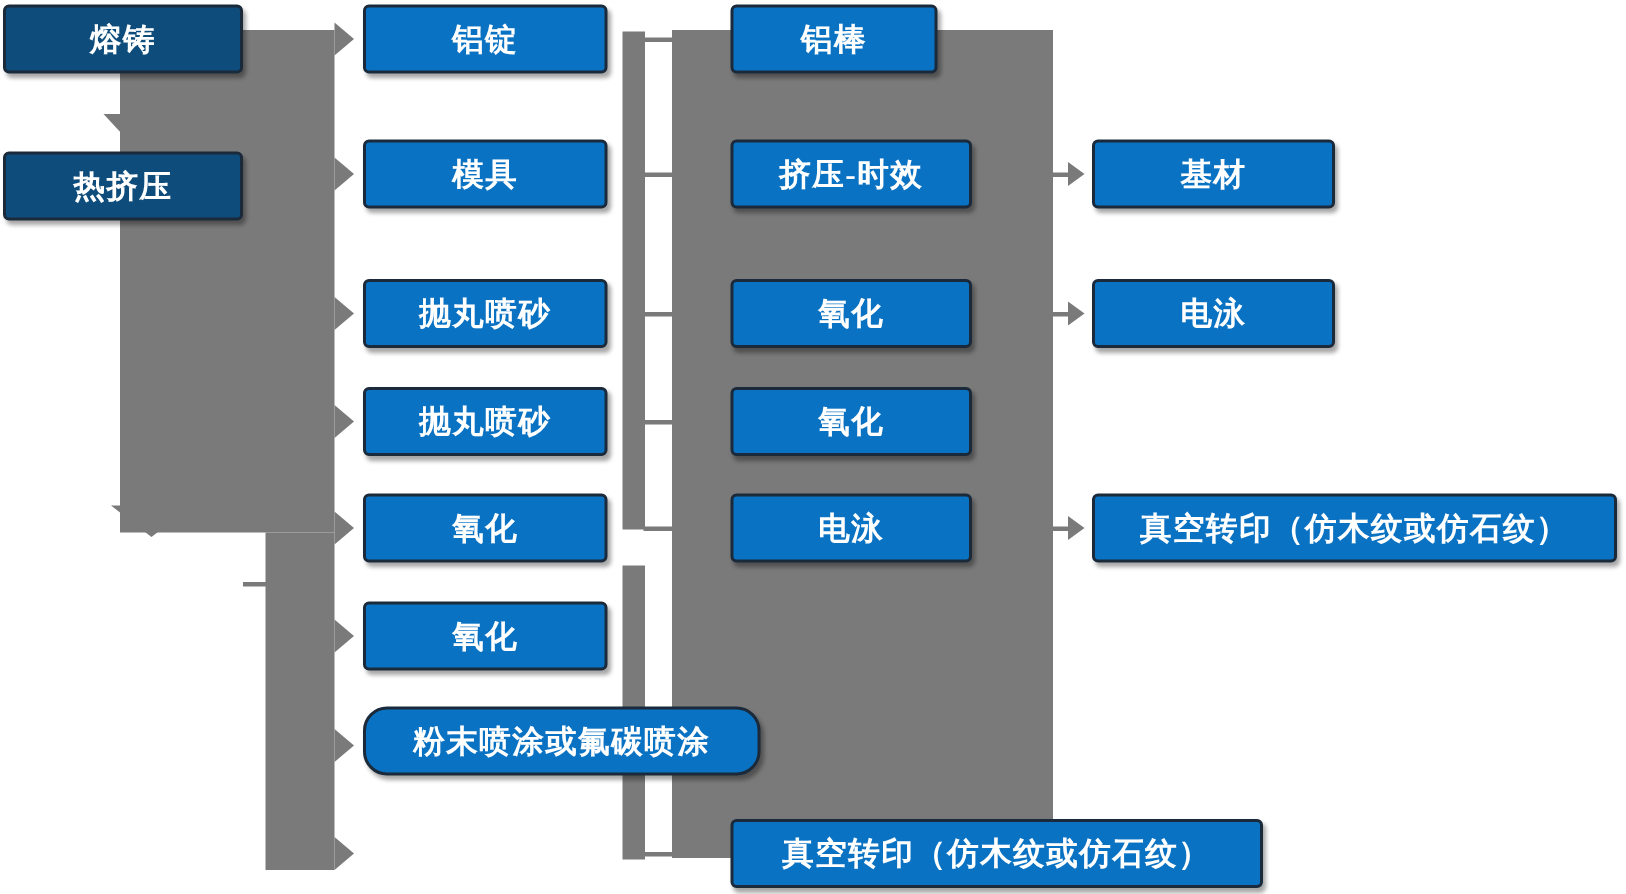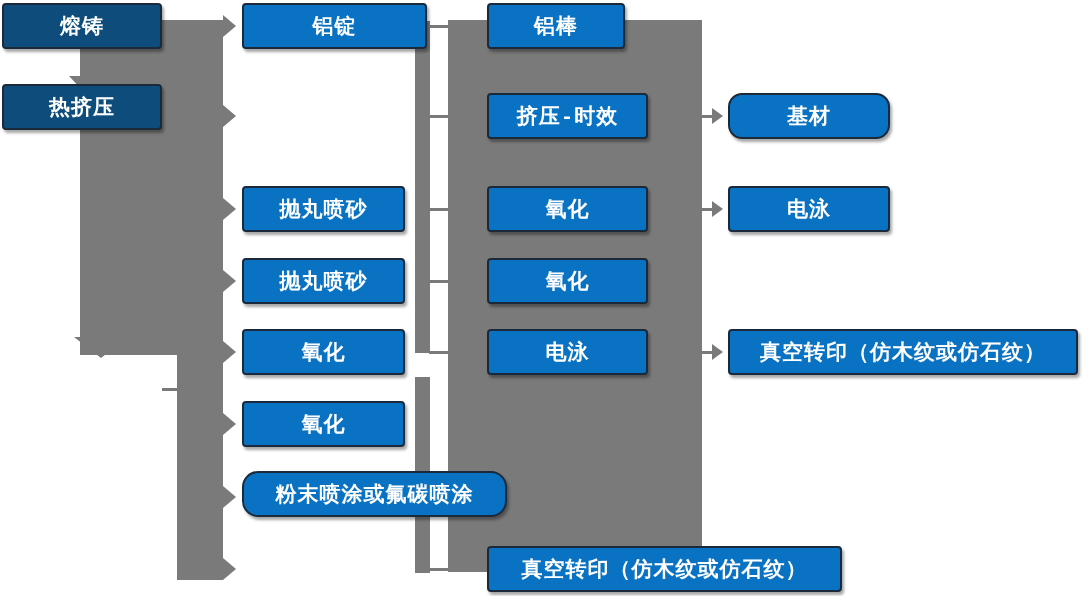--- a/index.html
+++ b/index.html
@@ -1,21 +1,21 @@
 <!DOCTYPE html>
 <html><head>
 <meta charset="utf-8">
 <style>
   html,body{margin:0;padding:0;background:#ffffff;}
   #stage{
     position:relative;
     width:1084px;height:596px;
     background:#ffffff;
     overflow:hidden;
-    font-family:Liberation Mono, monospace;
+    font-family:Liberation Serif, serif;
   }
   .box{
     position:absolute;
     height:46px;
     box-sizing:border-box;
     border:2px solid #1b2a3b;
     border-radius:4px;
     color:#ffffff;
     font-weight:bold;
     font-size:21px;
@@ -67,33 +67,34 @@
   <div class="gray" style="left:448px;top:20px;width:254px;height:552px;"></div>
 
   <div class="gray" style="left:702px;top:115px;width:11px;height:3px;"></div>
   <div class="tri tri-right-sm" style="left:712px;top:108px;"></div>
   <div class="gray" style="left:702px;top:208px;width:11px;height:3px;"></div>
   <div class="tri tri-right-sm" style="left:712px;top:201px;"></div>
   <div class="gray" style="left:702px;top:351px;width:11px;height:3px;"></div>
   <div class="tri tri-right-sm" style="left:712px;top:344px;"></div>
 
   <div class="box dark" style="left:2px;top:3px;width:160px;">熔铸</div>
-  <div class="box dark" style="left:2px;top:84px;width:160px;">热挤压</div>
+  <div class="box dark" style="left:2px;top:101px;width:160px;">热挤压</div>
 
-  <div class="box blue" style="left:242px;top:3px;width:185px;">铝锭</div>
+  <div class="box blue" style="left:242px;top:3px;width:163px;">铝锭</div>
+  <div class="box blue" style="left:242px;top:93px;width:163px;">模具</div>
   <div class="box blue" style="left:242px;top:186px;width:163px;">抛丸喷砂</div>
   <div class="box blue" style="left:242px;top:258px;width:163px;">抛丸喷砂</div>
   <div class="box blue" style="left:242px;top:329px;width:163px;">氧化</div>
   <div class="box blue" style="left:242px;top:401px;width:163px;">氧化</div>
   <div class="box blue" style="left:242px;top:471px;width:265px;border-radius:16px;">粉末喷涂或氟碳喷涂</div>
 
   <div class="box blue" style="left:487px;top:3px;width:138px;">铝棒</div>
   <div class="box blue" style="left:487px;top:93px;width:161px;">挤压-时效</div>
   <div class="box blue" style="left:487px;top:186px;width:161px;">氧化</div>
   <div class="box blue" style="left:487px;top:258px;width:161px;">氧化</div>
   <div class="box blue" style="left:487px;top:329px;width:161px;">电泳</div>
   <div class="box blue" style="left:487px;top:546px;width:355px;">真空转印（仿木纹或仿石纹）</div>
 
-  <div class="box blue" style="left:728px;top:93px;width:162px;border-radius:14px;">基材</div>
+  <div class="box blue" style="left:728px;top:93px;width:162px;">基材</div>
   <div class="box blue" style="left:728px;top:186px;width:162px;">电泳</div>
   <div class="box blue" style="left:728px;top:329px;width:350px;">真空转印（仿木纹或仿石纹）</div>
 
 </div>
 
 </body></html>

